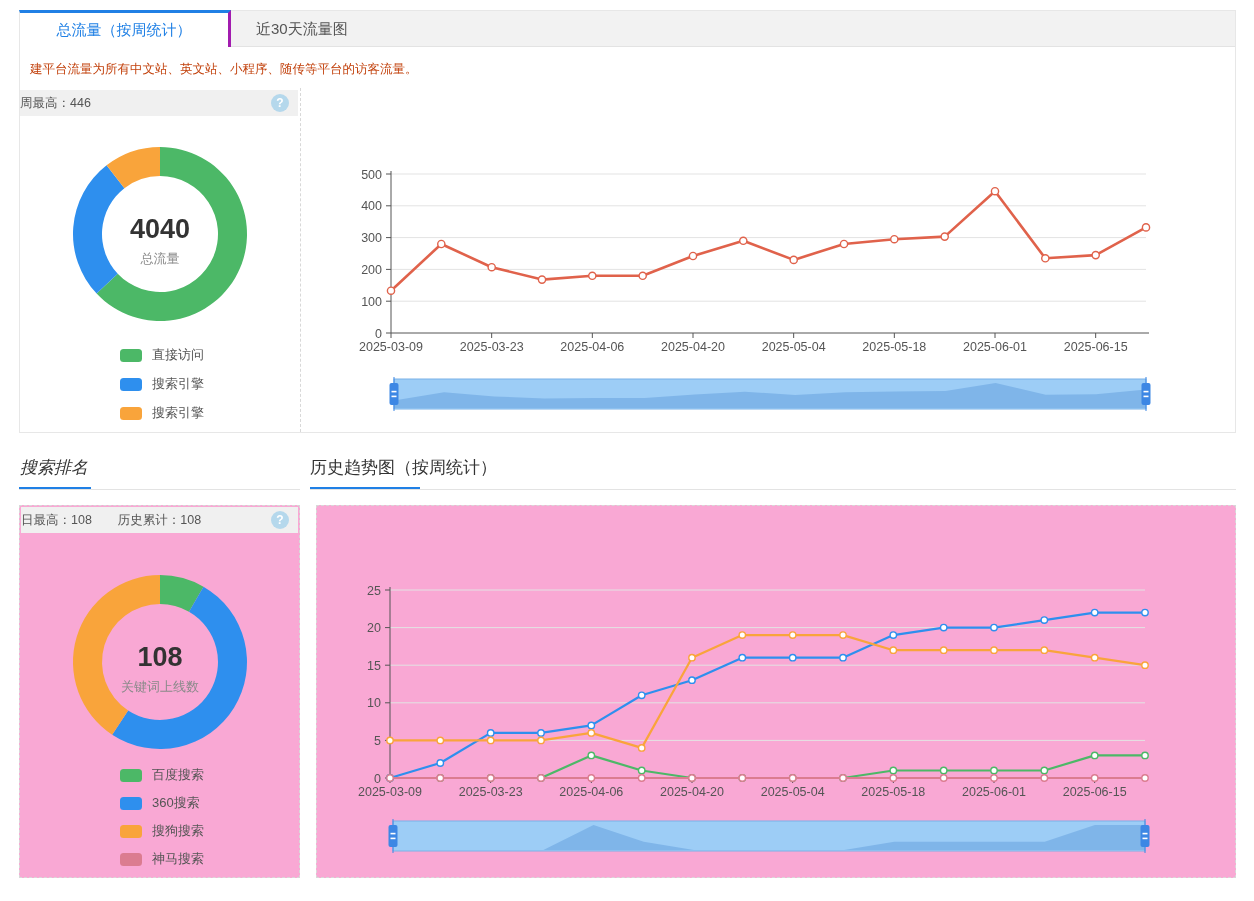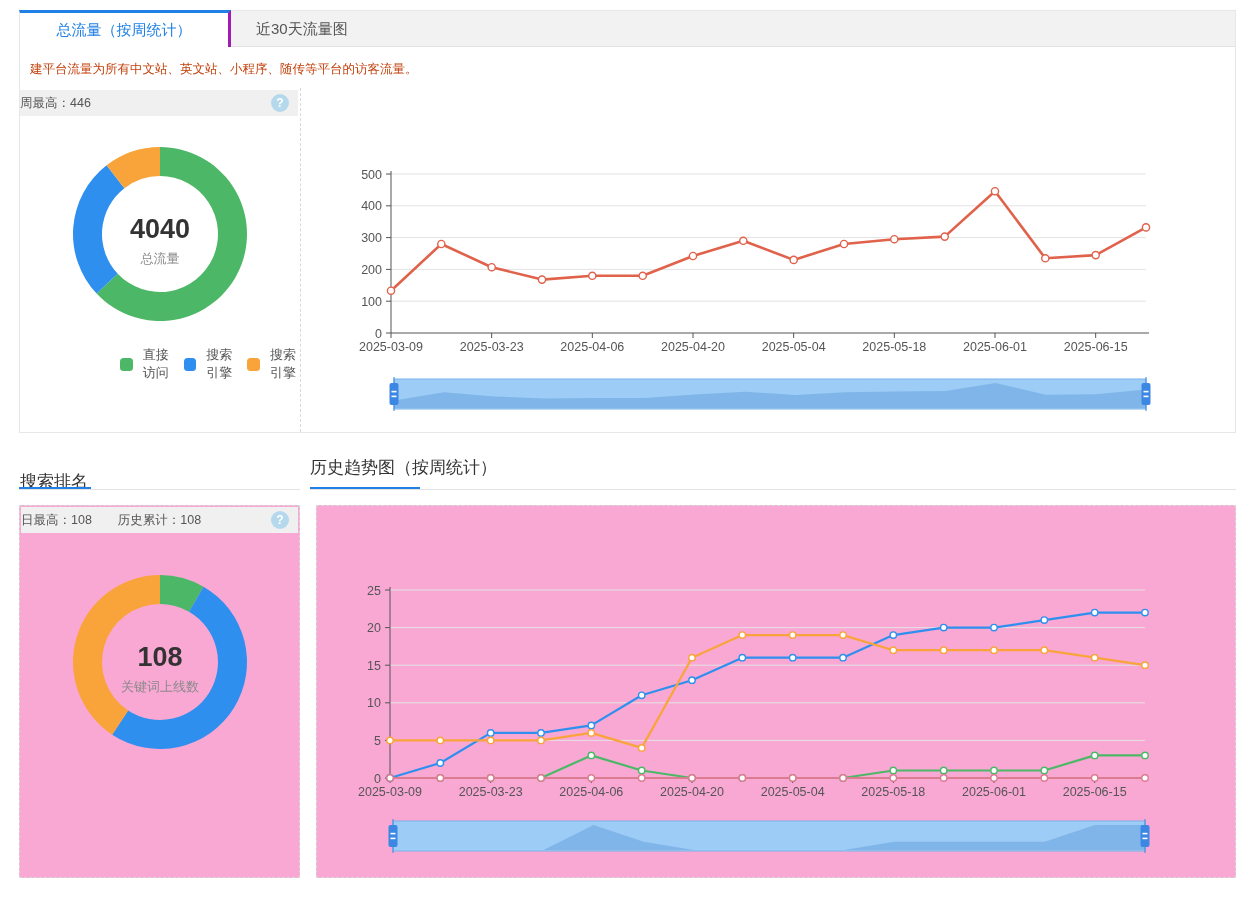--- a/index.html
+++ b/index.html
@@ -11,21 +11,21 @@
   .tabstrip{position:relative;height:35px;background:#f2f2f2;border-bottom:1px solid #e3e3e3;}
   .tab-active{position:absolute;left:-1px;top:-1px;width:212px;height:37px;background:#fff;border-top:3px solid #2080e5;border-right:3px solid #a21caf;border-left:1px solid #e7e7e7;box-sizing:border-box;z-index:3;color:#2080e5;font-size:15px;display:flex;align-items:center;justify-content:center;cursor:pointer;}
   .tab-inactive{position:absolute;left:236px;top:0;height:35px;line-height:35px;color:#555;font-size:15px;cursor:pointer;}
   .desc{position:absolute;left:10px;top:50px;margin:0;font-size:12.5px;color:#c2410c;}
 
   .left-panel{position:absolute;left:0;top:77px;bottom:0;width:281px;border-right:1px dashed #d8d8d8;box-sizing:border-box;}
   .stats-bar{position:absolute;left:0;top:2px;width:278px;height:26px;background:#f0f0f0;display:flex;align-items:center;justify-content:flex-start;gap:26px;font-size:12.5px;color:#555;}
   .stat b{font-weight:normal;color:#555;}
   .help{position:absolute;right:9px;top:4px;width:18px;height:18px;border-radius:50%;background:#b5d8ec;color:#fff;font-size:12px;font-weight:bold;text-align:center;line-height:18px;cursor:pointer;}
   .donut-svg{position:absolute;left:30px;top:36px;}
-  .legend{position:absolute;left:100px;display:flex;flex-direction:row;}
+  .legend{position:absolute;left:100px;display:flex;flex-direction:column;}
   .legend.l1{top:258px;gap:11px;}
   .legend.l2{top:260px;gap:10px;}
   .lrow{display:flex;align-items:center;gap:10px;font-size:13px;color:#555;cursor:pointer;}
   .chip{width:22px;height:13px;border-radius:3.5px;display:inline-block;}
 
   .chart-svg{position:absolute;}
   #chart-traffic{left:311px;top:138px;}
   svg text{font-family:"Liberation Sans","DejaVu Sans",sans-serif;}
   .ax{font-size:12.5px;fill:#555;}
   .donut-num{font-size:27px;font-weight:bold;fill:#333;}
@@ -153,37 +153,55 @@
           <g>
             <line x1="815" y1="228" x2="815" y2="262" stroke="#3d87e4"></line>
             <rect x="810.5" y="234" width="9" height="22" rx="2" fill="#3d87e4"></rect>
             <rect x="812.5" y="241.8" width="5" height="1.6" fill="#fff"></rect>
             <rect x="812.5" y="246.6" width="5" height="1.6" fill="#fff"></rect>
           </g>
         </g>
       </svg>
   </section>
 
-  <div class="sec-title" style="left:20px;top:470px;">搜索排名</div>
+  <div class="sec-title" style="left:20px;top:456px;font-style:italic;">搜索排名</div>
   <div class="u-blue" style="left:19px;top:487px;width:72px;"></div>
   <div class="u-gray" style="left:19px;top:489px;width:281px;"></div>
 
   <div id="bl-box" class="dash-box">
     <div class="stats-bar">
       <span class="stat"><span>日最高：</span><b>108</b></span>
       <span class="stat"><span>历史累计：</span><b>108</b></span>
       <span class="help">?</span>
     </div>
     <svg id="donut-keyword" class="donut-svg" width="220" height="220">
         <path d="M110.00,23.00 A87,87 0 0 1 153.50,34.66 L139.00,59.77 A58,58 0 0 0 110.00,52.00 Z" fill="#4cb867"></path>
         <path d="M153.50,34.66 A87,87 0 1 1 62.19,182.69 L78.13,158.46 A58,58 0 1 0 139.00,59.77 Z" fill="#2e8fee"></path>
         <path d="M62.19,182.69 A87,87 0 0 1 110.00,23.00 L110.00,52.00 A58,58 0 0 0 78.13,158.46 Z" fill="#f9a43b"></path>
         <text x="110" y="114" text-anchor="middle" class="donut-num">108</text>
         <text x="110" y="139" text-anchor="middle" class="donut-lab">关键词上线数</text>
       </svg>
+    <div id="legend-keyword" class="legend l2">
+        <div class="lrow">
+          <span class="chip" style="background: rgb(76, 184, 103);"></span>
+          <span>百度搜索</span>
+        </div>
+        <div class="lrow">
+          <span class="chip" style="background: rgb(46, 143, 238);"></span>
+          <span>360搜索</span>
+        </div>
+        <div class="lrow">
+          <span class="chip" style="background: rgb(249, 164, 59);"></span>
+          <span>搜狗搜索</span>
+        </div>
+        <div class="lrow">
+          <span class="chip" style="background: rgb(219, 124, 144);"></span>
+          <span>神马搜索</span>
+        </div>
+      </div>
   </div>
 
   <div class="sec-title" style="left:310px;top:456px;">历史趋势图（按周统计）</div>
   <div class="u-blue" style="left:310px;top:487px;width:110px;"></div>
   <div class="u-gray" style="left:310px;top:489px;width:926px;"></div>
 
   <div id="br-box" class="dash-box"></div>
   <svg id="chart-trend" class="chart-svg" width="895" height="310">
       <line x1="60" y1="180.4" x2="815" y2="180.4" stroke="#e3e3e3" stroke-width="1"></line>
       <line x1="60" y1="142.8" x2="815" y2="142.8" stroke="#e3e3e3" stroke-width="1"></line>

